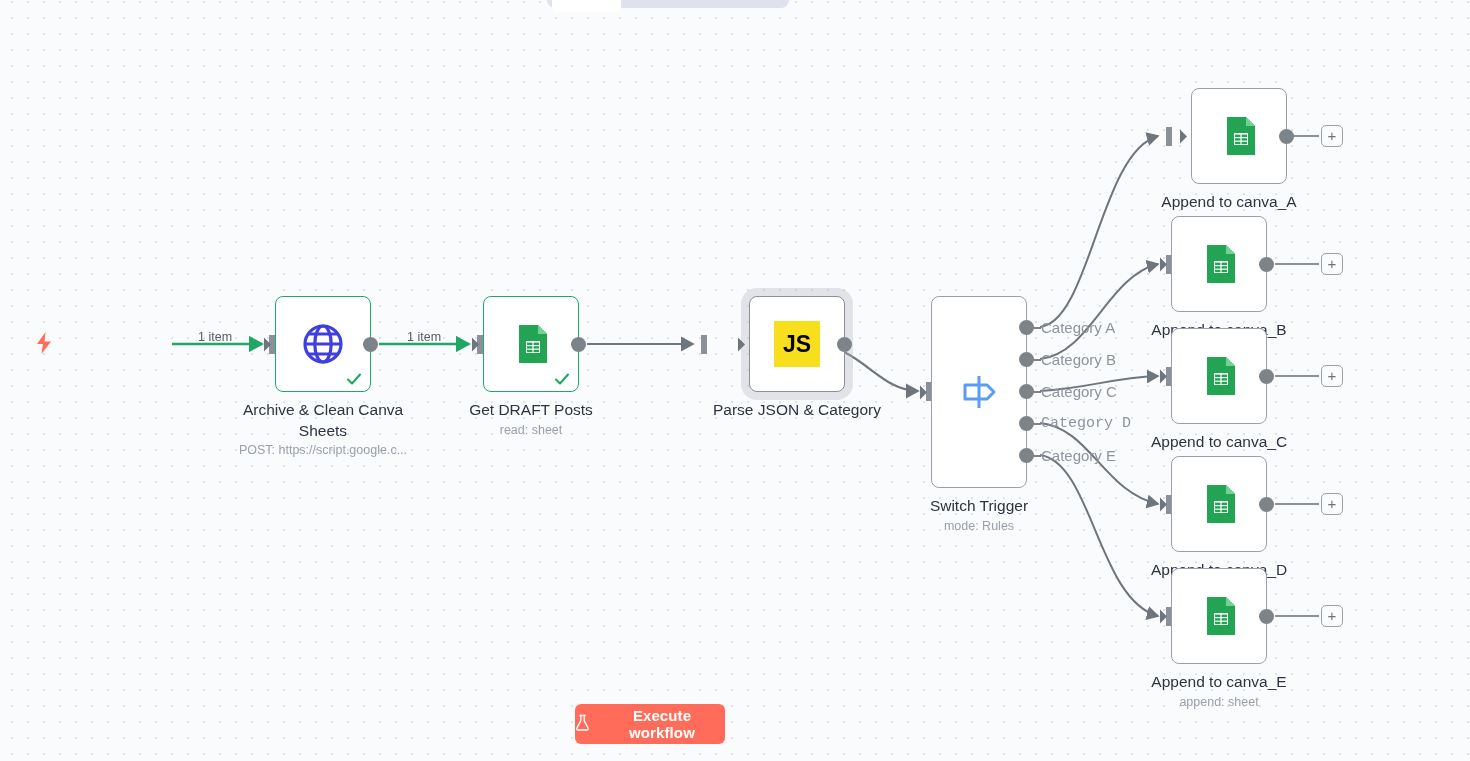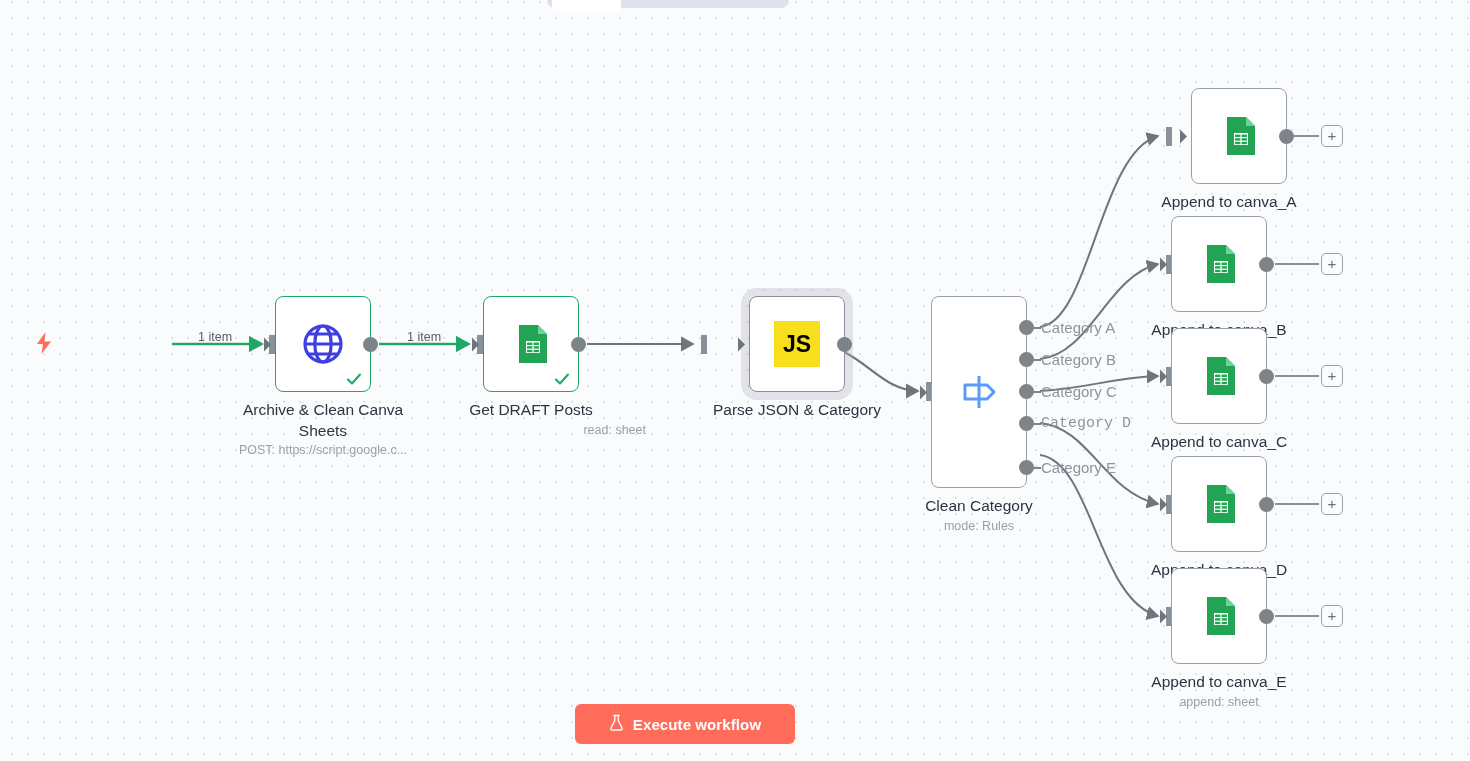--- a/index.html
+++ b/index.html
@@ -199,21 +199,21 @@
     top: 332px;
     width: 18px; height: 22px;
     z-index: 6;
   }
 
   
   #execute-btn {
     position: absolute;
     left: 575px;
     top: 704px;
-    width: 220px;
+    width: 150px;
     height: 40px;
     background: #ff6d5a;
     border-radius: 6px;
     color: #ffffff;
     font-size: 15px;
     display: flex;
     align-items: center;
     justify-content: center;
     gap: 9px;
     z-index: 20;
@@ -344,21 +344,21 @@
         <svg viewBox="0 0 18 18" width="18" height="18">
           <path d="M3 9.5 L7 13.5 L15 4.5" fill="none" stroke="#21a765" stroke-width="2.1" stroke-linecap="round" stroke-linejoin="round"></path>
         </svg>
       </span>
       <span class="in-arrow"><svg viewBox="0 0 14 17" width="14" height="17">
             <path d="M0,1.5 L7,8.5 L0,15.5 Z" fill="#6e757c"></path>
           </svg></span>
       <span class="out-dot"></span>
     </div>
     <div class="node-title">Get DRAFT Posts</div>
-    <div class="node-sub" style="top:126px;text-align:right;">read: sheet</div>
+    <div class="node-sub" style="top:126px;">read: sheet</div>
   </div>
 
   <div class="node" style="left:749px; top:296px;">
     <div class="node-box selected">
       <span class="icon-js">JS</span>
       <span class="in-arrow"><svg viewBox="0 0 14 17" width="14" height="17">
             <path d="M0,1.5 L7,8.5 L0,15.5 Z" fill="#6e757c"></path>
           </svg></span>
       <span class="out-dot"></span>
     </div>
@@ -391,27 +391,27 @@
     <div class="sw-out" style="top:88px;">
       <span class="dot"></span>
       <span class="stem"></span>
       <span class="lbl">Category C</span>
     </div>
     <div class="sw-out" style="top:120px;font-family:Liberation Mono, monospace;">
       <span class="dot"></span>
       <span class="stem"></span>
       <span class="lbl">Category D</span>
     </div>
-    <div class="sw-out" style="top:164px;">
+    <div class="sw-out" style="top:152px;">
       <span class="dot"></span>
       <span class="stem"></span>
       <span class="lbl">Category E</span>
     </div>
 
-    <div class="node-title switchtitle">Clean Category</div>
+    <div class="node-title switchtitle">Switch Trigger</div>
     <div class="node-sub" style="top:222px;">mode: Rules</div>
   </div>
 
   <div class="node" style="left:1171px; top:88px;padding-left:20px;">
     <div class="node-box">
       <span class="icon-sheets">
         <svg viewBox="0 0 46 46" width="46" height="46">
           <path d="M11 4 L30 4 L39 13 L39 42 L11 42 Z" fill="#23a455"></path>
           <path d="M30 4 L39 13 L30 13 Z" fill="#6fd193"></path>
           <rect x="18" y="20" width="14" height="12" fill="#ffffff"></rect>

